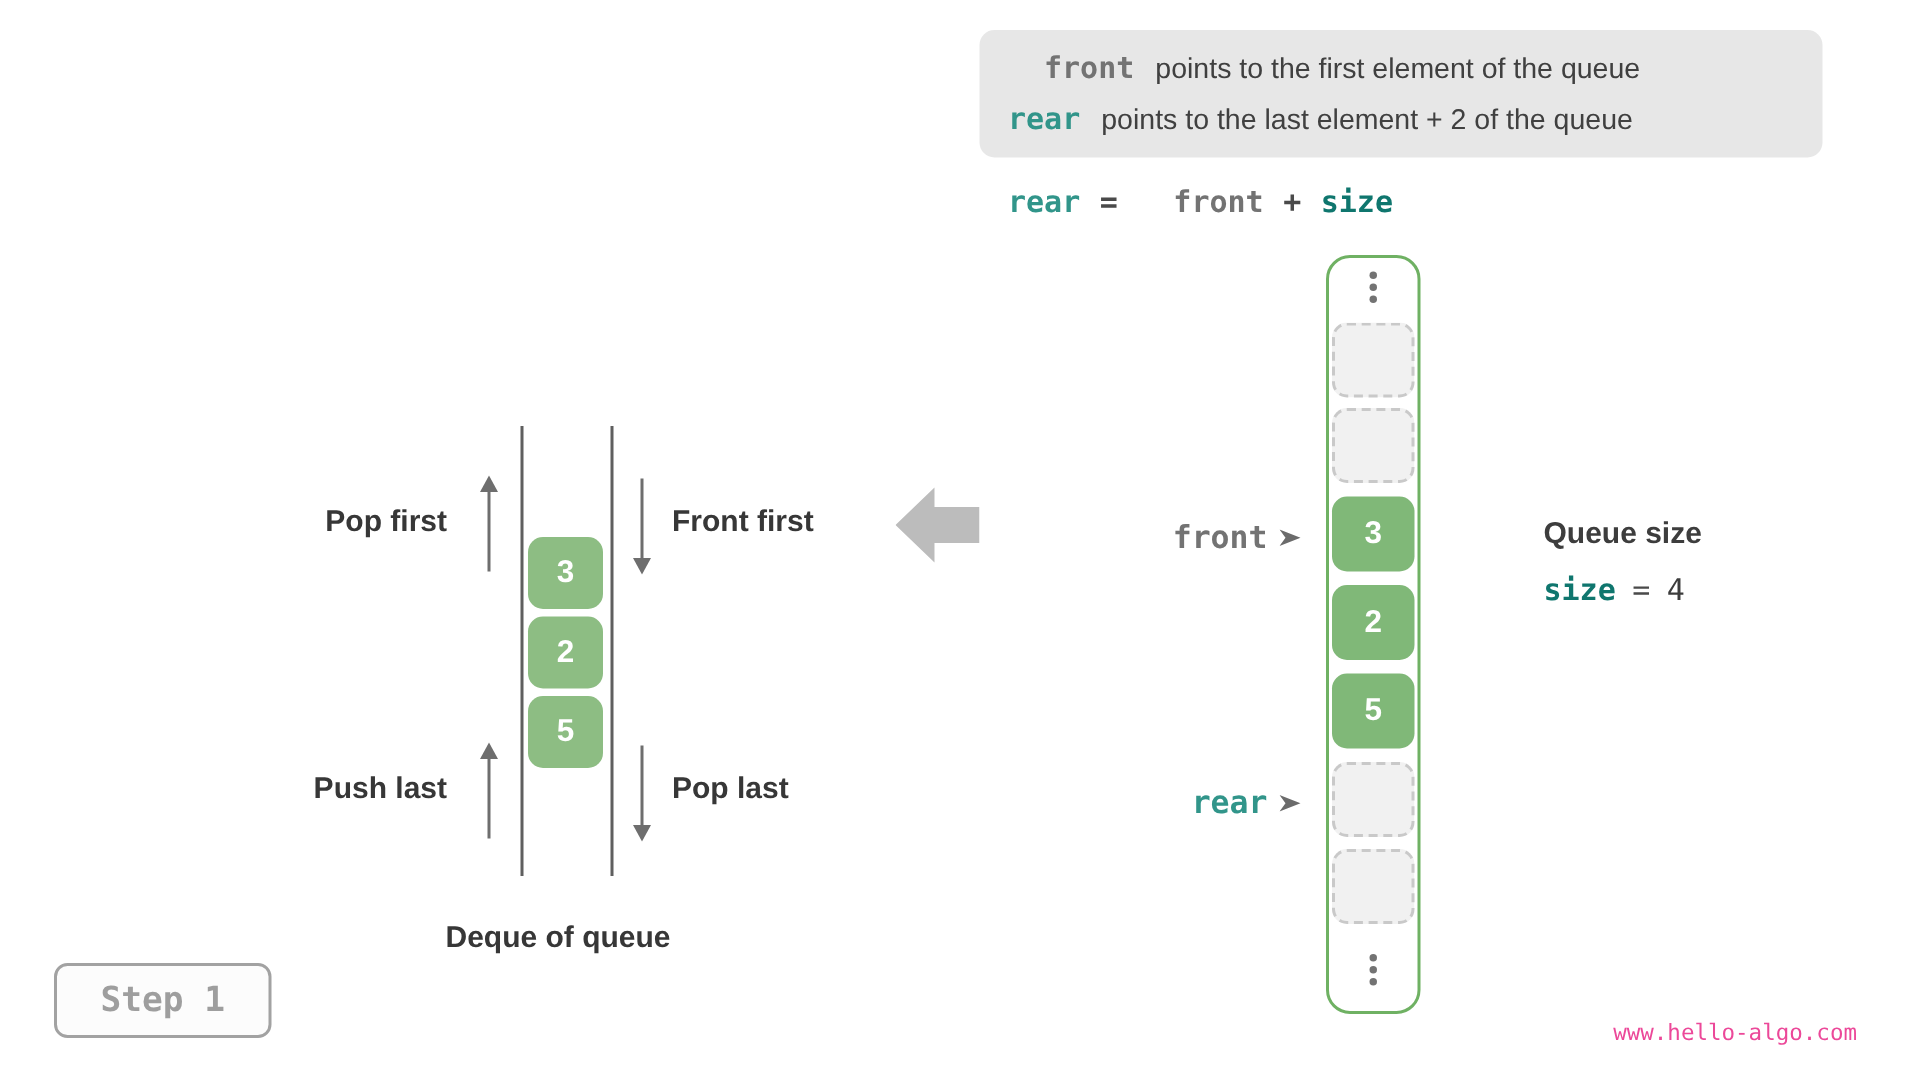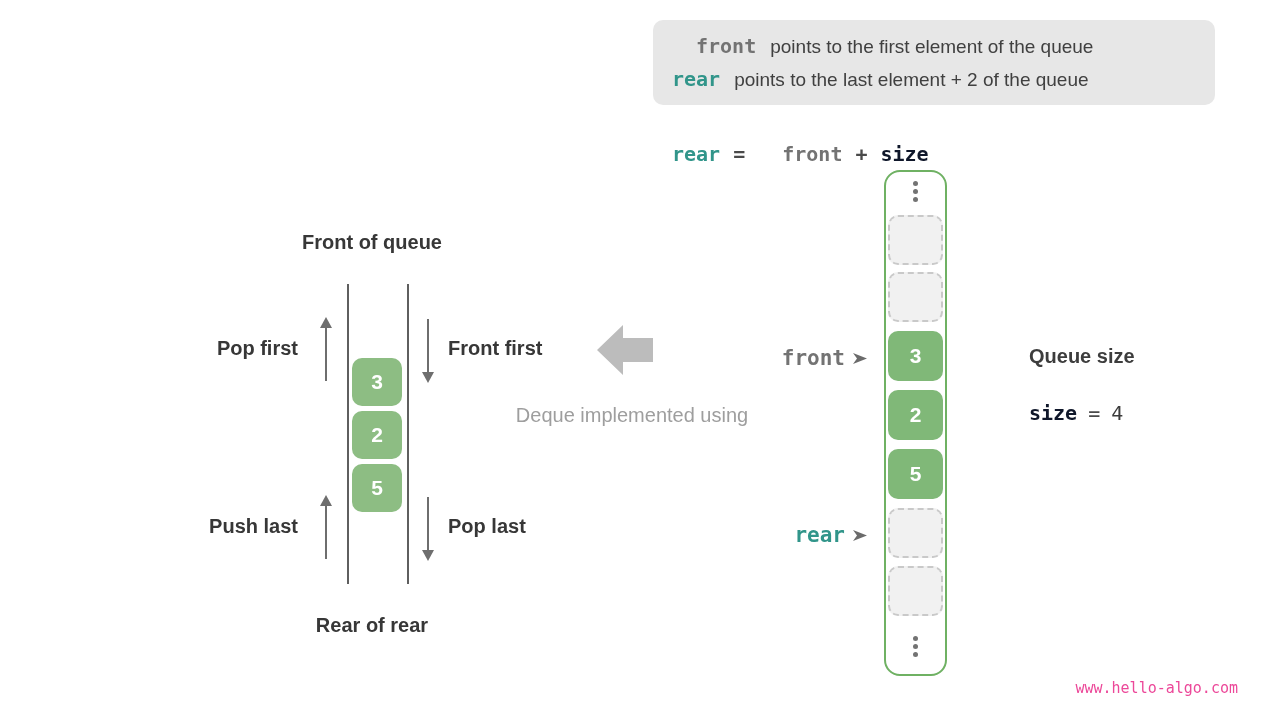--- a/index.html
+++ b/index.html
@@ -7,21 +7,21 @@
   .canvas {
     position: relative;
     width: 1280px; height: 720px;
     background: #ffffff;
     overflow: hidden;
     font-family: "Liberation Sans", sans-serif;
   }
   .mono { font-family: "DejaVu Sans Mono", monospace; font-weight: bold; }
   .orange { color: #737373; margin-left: 24px; }
   .teal   { color: #31958a; }
-  .blue   { color: #0f172a; margin-top: 20px; }
+  .blue   { color: #0f766e; }
 
   
   .note-box {
     position: absolute; left: 653px; top: 20px;
     width: 562px; height: 85px;
     background: #e7e7e7; border-radius: 10px;
     display: flex; flex-direction: column; justify-content: center;
     gap: 9px; padding-left: 19px;
   }
   .note-line { display: flex; align-items: baseline; gap: 14px; }
@@ -133,22 +133,21 @@
   </div>
 
   <div class="formula">
     <span class="mono teal">rear</span>
     <span class="op">=</span>
     <span class="mono orange">front</span>
     <span class="op">+</span>
     <span class="mono blue">size</span>
   </div>
 
-  <div class="label-bold centered" style="left:252px; top:231px; width:240px;">Front of queue</div>
-  <div class="label-bold centered" style="left:252px; top:614px; width:240px;">Rear of rear</div>
+  <div class="label-bold centered" style="left:252px; top:614px; width:240px;">Deque of queue</div>
 
   <div class="vline" style="left:347px; top:284px; height:300px;"></div>
   <div class="vline" style="left:407px; top:284px; height:300px;"></div>
 
   <div class="dq-cell" style="top:358px;">3</div>
   <div class="dq-cell" style="top:411px;">2</div>
   <div class="dq-cell" style="top:464px;">5</div>
 
   <div class="label-bold" style="left:150px; top:337px; width:148px; text-align:right;">Pop first</div>
   <div class="arr-shaft" style="left:325px; top:326px; height:55px;"></div>
@@ -163,21 +162,20 @@
   <div class="arr-head-up" style="left:320px; top:495px;"></div>
 
   <div class="label-bold" style="left:448px; top:515px;">Pop last</div>
   <div class="arr-shaft" style="left:427px; top:497px; height:55px;"></div>
   <div class="arr-head-down" style="left:422px; top:550px;"></div>
 
   <svg class="big-arrow" width="56" height="54">
     <polygon points="0,27 26,2 26,15 56,15 56,39 26,39 26,52" fill="#bcbcbc"></polygon>
   </svg>
   <div class="caption">
-    <div>Deque implemented using</div>
   </div>
 
   <div class="array-box"></div>
 
   <div class="dots" style="top:181px;">
       <i></i>
       <i></i>
       <i></i>
     </div>
   <div class="dots" style="top:636px;">
@@ -207,16 +205,17 @@
     </svg>
   </div>
 
   <div class="qsize-title">Queue size</div>
   <div class="qsize-line">
     <span class="mono blue">size</span>
     <span class="op">=</span>
     <span class="val">4</span>
   </div>
 
+  <div class="step-box">Step 1</div>
 
   <div class="watermark">www.hello-algo.com</div>
 
 </div>
 
 </body></html>

